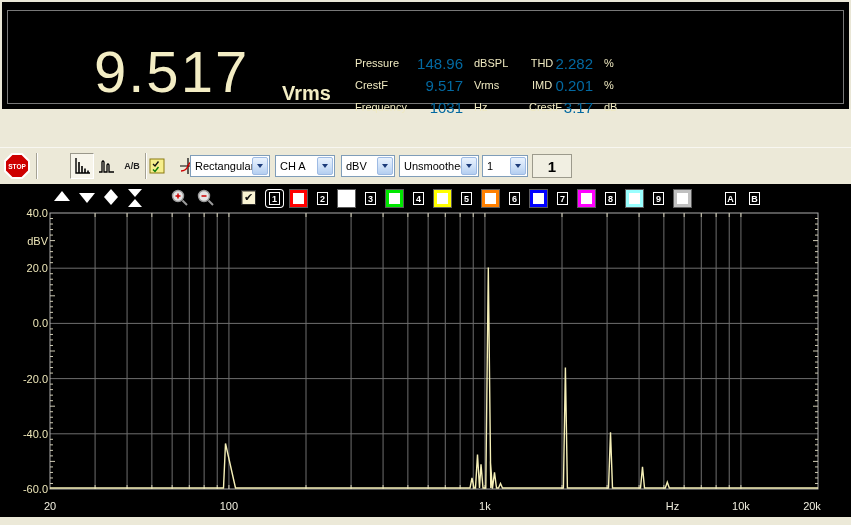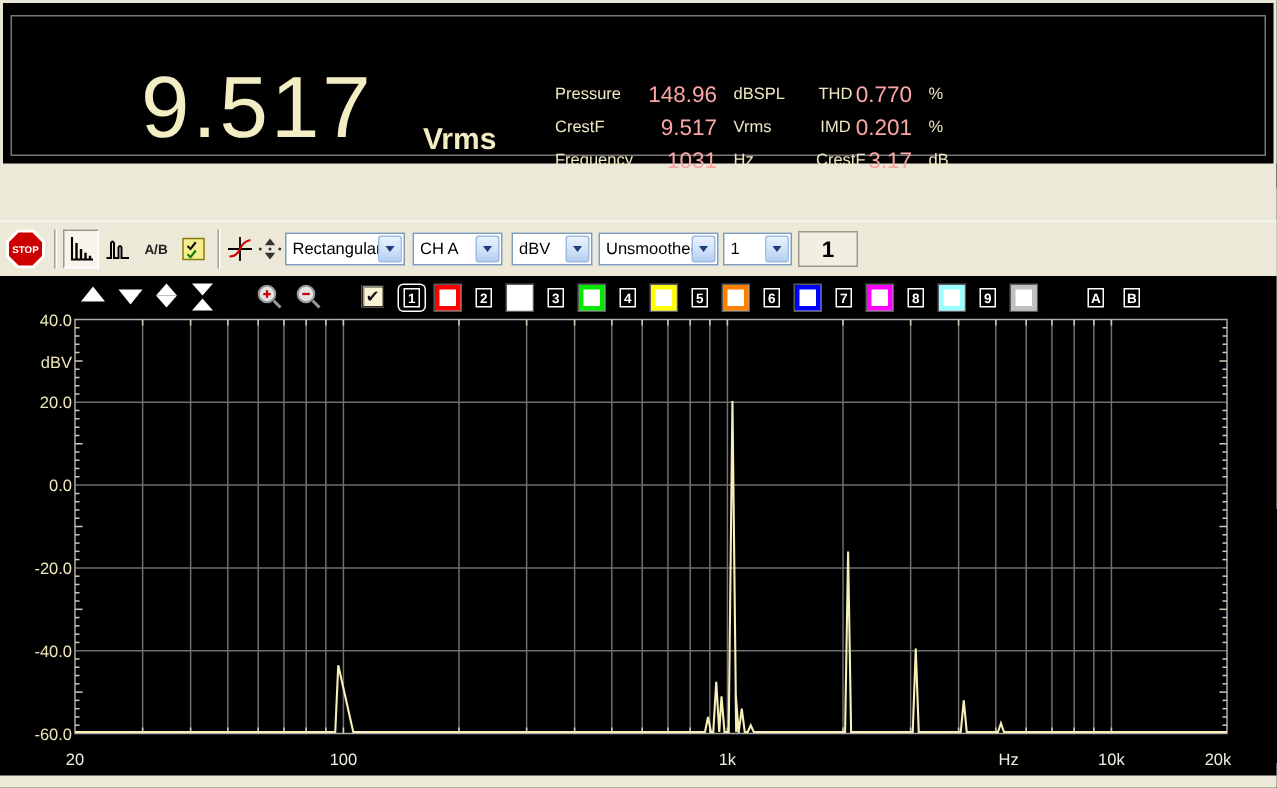--- a/index.html
+++ b/index.html
@@ -9,25 +9,25 @@
     font-family:"Liberation Sans","DejaVu Sans",sans-serif;
     -webkit-font-smoothing:none;
   }
   
   .meter-panel{position:absolute;left:0;top:0;width:851px;height:109px;background:#E9E6D6;}
   .meter-black{position:absolute;left:2px;top:2px;right:2px;bottom:0;background:#000;}
   .meter-frame{position:absolute;left:5px;top:8px;right:5px;bottom:5px;border:1px solid #787878;}
   .big-value{position:absolute;left:92px;top:36px;font-size:58px;letter-spacing:2px;color:#F3EDC4;}
   .big-unit{position:absolute;left:280px;top:80px;font-size:20px;font-weight:bold;color:#F3EDC4;}
   .meter-readings{
-    position:absolute;left:368px;top:50px;
+    position:absolute;left:353px;top:50px;
     display:grid;grid-template-columns:46px 64px 50px 40px 40px 30px;
     grid-auto-rows:22px;align-items:center;color:#EFE9C0;font-size:11px;
   }
-  .m-value{font-size:15px;text-align:right;padding-right:2px;color:#fca5a5;}
+  .m-value{font-size:15px;text-align:right;padding-right:2px;color:#0369a1;}
   .m-unit{padding-left:9px;}
   .m-label2{padding-left:14px;text-align:center;}
   
   .fft-window{position:absolute;left:0;top:125px;width:851px;height:400px;background:#ECE9D8;}
   .titlebar{
     position:absolute;left:0;top:0;width:851px;height:22px;
     background:linear-gradient(180deg,#2E7BE8 0%,#1C60DB 15%,#1455CE 80%,#0E45B4 100%);
     display:flex;align-items:center;padding-left:3px;box-sizing:border-box;
   }
   .title-icon{width:16px;height:16px;margin-right:4px;}
@@ -38,21 +38,21 @@
     background:linear-gradient(180deg,#7CA9F2 0%,#3D74DE 45%,#2A60CF 100%);
     display:flex;align-items:center;justify-content:center;color:#fff;
     font-size:12px;font-weight:bold;box-sizing:border-box;
   }
   .win-btn.close{background:linear-gradient(180deg,#EC9678 0%,#D9542B 45%,#C23B17 100%);}
   .win-btn .minbar{width:8px;height:3px;background:#fff;margin-top:8px;}
   .win-btn .maxbox{width:9px;height:8px;border:2px solid #fff;border-top-width:3px;box-sizing:border-box;}
   
   .toolbar{position:absolute;left:0;top:22px;width:851px;height:37px;background:#ECE9D8;border-top:1px solid #F8F7F1;box-sizing:border-box;}
   .tb-sep{position:absolute;top:5px;width:1px;height:26px;background:#A5A294;box-shadow:1px 0 0 #fff;}
-  .tb-btn{position:absolute;top:5px;width:24px;height:26px;display:flex;align-items:center;justify-content:center;}
+  .tb-btn{position:absolute;top:5px;width:24px;height:26px;display:flex;align-items:center;justify-content:center;margin-left:28px;}
   .tb-btn.pressed{background:#F7F5EB;border:1px solid;border-color:#9A988B #FFF #FFF #9A988B;box-sizing:border-box;}
   .ab-label{font-size:9px;font-weight:bold;color:#222;}
   .stop-btn{position:absolute;left:4px;top:5px;width:26px;height:26px;}
   .combo{
     position:absolute;top:7px;height:22px;background:#fff;border:1px solid #7F9DB9;
     display:flex;align-items:center;box-sizing:border-box;font-size:11px;color:#000;
   }
   .combo-value{flex:1;padding-left:4px;white-space:nowrap;overflow:hidden;}
   .combo-arrow{
     width:16px;height:18px;margin-right:1px;border-radius:2px;
@@ -99,21 +99,21 @@
 <div class="meter-panel">
   <div class="meter-black">
     <div class="meter-frame"></div>
     <div class="big-value">9.517</div>
     <div class="big-unit">Vrms</div>
     <div class="meter-readings">
         <span class="m-label">Pressure</span>
         <span class="m-value">148.96</span>
         <span class="m-unit">dBSPL</span>
         <span class="m-label m-label2">THD</span>
-        <span class="m-value">0.770</span>
+        <span class="m-value">2.282</span>
         <span class="m-unit">%</span>
         <span class="m-label">CrestF</span>
         <span class="m-value">9.517</span>
         <span class="m-unit">Vrms</span>
         <span class="m-label m-label2">IMD</span>
         <span class="m-value">0.201</span>
         <span class="m-unit">%</span>
         <span class="m-label">Frequency</span>
         <span class="m-value">1031</span>
         <span class="m-unit">Hz</span>

